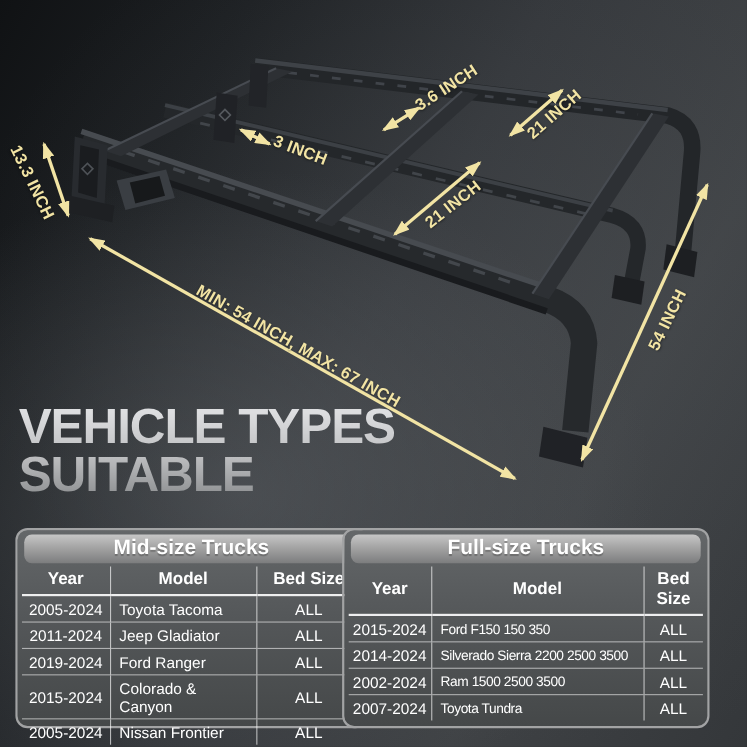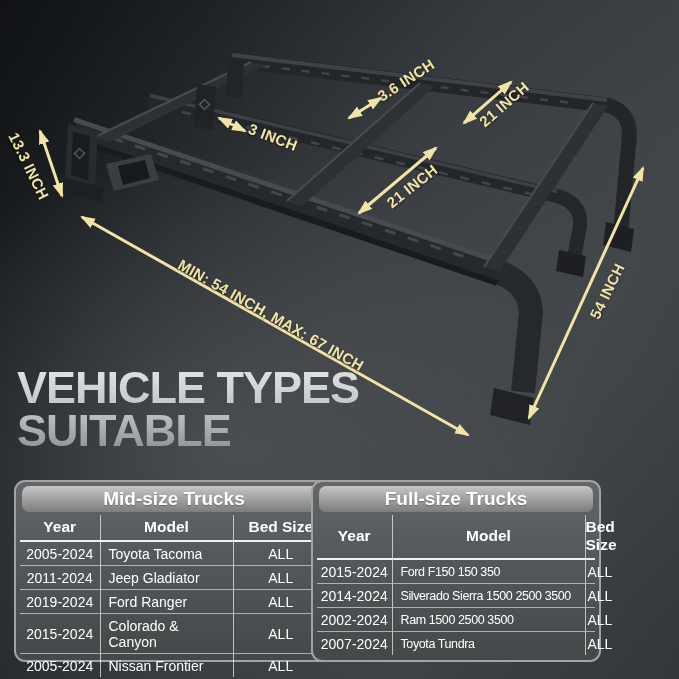--- a/index.html
+++ b/index.html
@@ -24,21 +24,21 @@
     -webkit-background-clip:text;background-clip:text;-webkit-text-fill-color:transparent;
     text-shadow:none;
   }
   .card{
     position:absolute;top:480px;height:182px;box-sizing:border-box;
     background:linear-gradient(180deg,#646769 0%,#55585a 42%,#454849 100%);
     border:2px solid #a2a3a4;border-radius:11px;
     padding:3px 4px 4px;
   }
   .card-left{left:14px;width:320px;}
-  .card-right{left:311px;width:290px;}
+  .card-right{left:311px;width:334px;}
   .pill{
     height:26px;line-height:26px;margin:1px 2px 3px;border-radius:7px;
     background:linear-gradient(180deg,#c6c6c6 0%,#a4a4a4 45%,#7c7d7e 100%);
     color:#fff;font-weight:bold;font-size:19px;text-align:center;
     text-shadow:0 1px 1px rgba(0,0,0,.25);
   }
   table{width:100%;border-collapse:collapse;table-layout:fixed;color:#fff;}
   thead th{
     font-size:15.5px;font-weight:bold;padding:3px 0 4px;
     border-bottom:2px solid rgba(255,255,255,.9);
@@ -184,21 +184,21 @@
         </tr>
       </thead>
       <tbody>
           <tr>
             <td class="c-year">2015-2024</td>
             <td class="c-model">Ford F150 150 350</td>
             <td class="c-bed">ALL</td>
           </tr>
           <tr>
             <td class="c-year">2014-2024</td>
-            <td class="c-model">Silverado Sierra 1500 2500 3500</td>
+            <td class="c-model">Silverado Sierra 2200 2500 3500</td>
             <td class="c-bed">ALL</td>
           </tr>
           <tr>
             <td class="c-year">2002-2024</td>
             <td class="c-model">Ram 1500 2500 3500</td>
             <td class="c-bed">ALL</td>
           </tr>
           <tr>
             <td class="c-year">2007-2024</td>
             <td class="c-model">Toyota Tundra</td>

